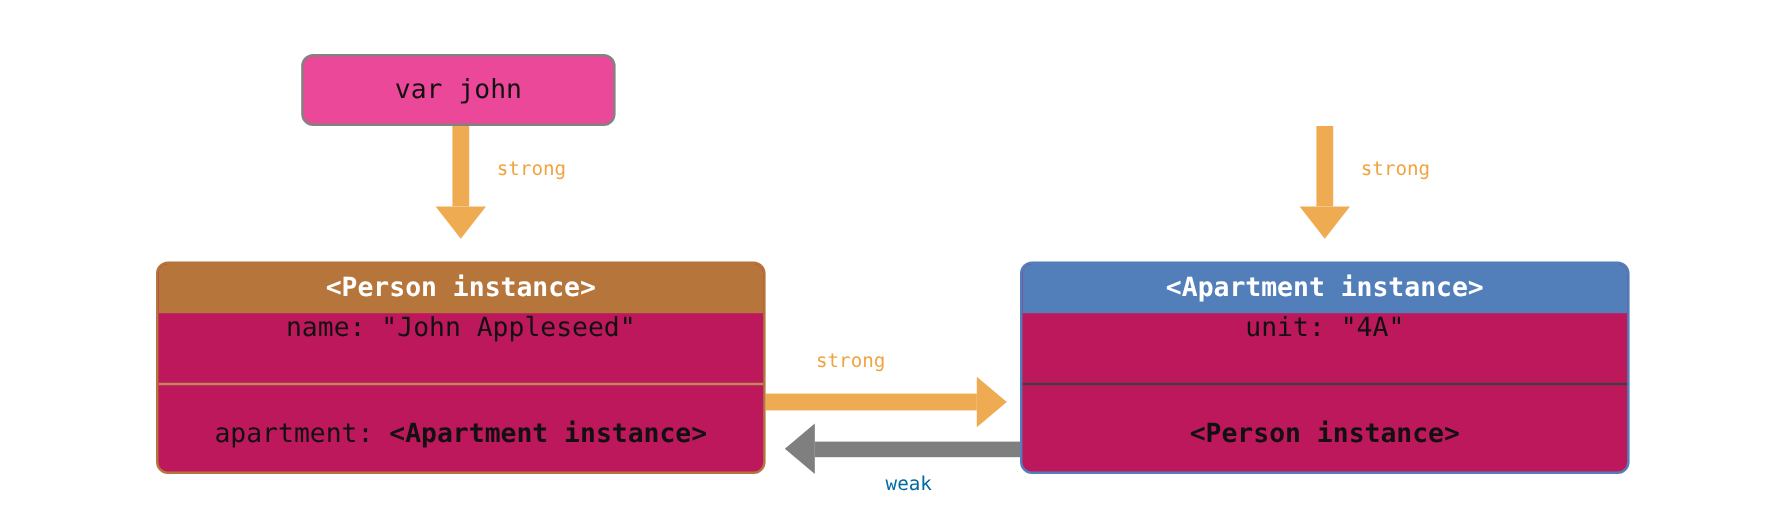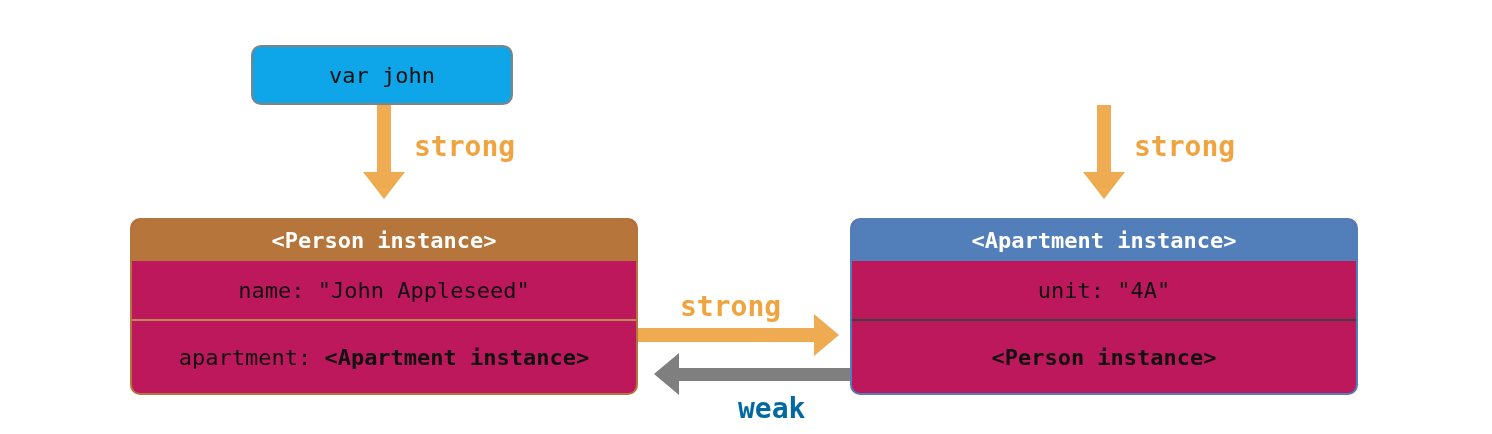--- a/index.html
+++ b/index.html
@@ -14,21 +14,21 @@
     height: 434px;
     background: #ffffff;
     overflow: hidden;
   }
 
   
   .var-node {
     position: absolute;
     width: 262px;
     height: 60px;
-    background: #0ea5e9;
+    background: #ec4899;
     border: 2px solid #828282;
     border-radius: 10px;
     box-sizing: border-box;
     display: flex;
     align-items: center;
     justify-content: center;
     font-size: 22px;
     color: #111111;
   }
   .var-john   { left: 251px; top: 45px; }
@@ -54,28 +54,28 @@
     display: flex;
     align-items: center;
     justify-content: center;
     color: #ffffff;
     font-weight: bold;
   }
   .person-box .inst-hdr    { background: #b6753a; }
   .apartment-box .inst-hdr { background: #527fba; }
   .inst-row {
     display: flex;
-    align-items: center;
+    align-items: flex-start;
     justify-content: center;
     white-space: pre;
   }
   .row-1 { height: 58px; }
   .person-box .row-1    { border-bottom: 2px solid #c08a55; }
   .apartment-box .row-1 { border-bottom: 2px solid #404040; }
-  .row-2 { height: 72px; }
+  .row-2 { height: 72px; margin-top: 28px; }
   .val-bold { font-weight: bold; }
 
   
   .shaft { position: absolute; }
   .orange { background: #eeab52; }
   .gray   { background: #7f7f7f; }
 
   .down-shaft { width: 14px; height: 67px; top: 105px; }
   .down-shaft.a1 { left: 377px; }
   .down-shaft.a2 { left: 1097px; }
@@ -105,22 +105,22 @@
     left: 654px; top: 353px;
     width: 0; height: 0;
     border-top: 21px solid transparent;
     border-bottom: 21px solid transparent;
     border-right: 25px solid #7f7f7f;
   }
 
   
   .edge-label {
     position: absolute;
-    font-size: 28px;
-    font-weight: bold;
+    font-size: 16px;
+    font-weight: normal;
     line-height: 1;
     white-space: pre;
   }
   .strong-color { color: #f0a440; }
   .weak-color   { color: #0369a1; }
   .lbl-1 { left: 414px;  top: 133px; }
   .lbl-2 { left: 1134px; top: 133px; }
   .lbl-3 { left: 680px;  top: 293px; }
   .lbl-4 { left: 738px;  top: 395px; }
 </style>

